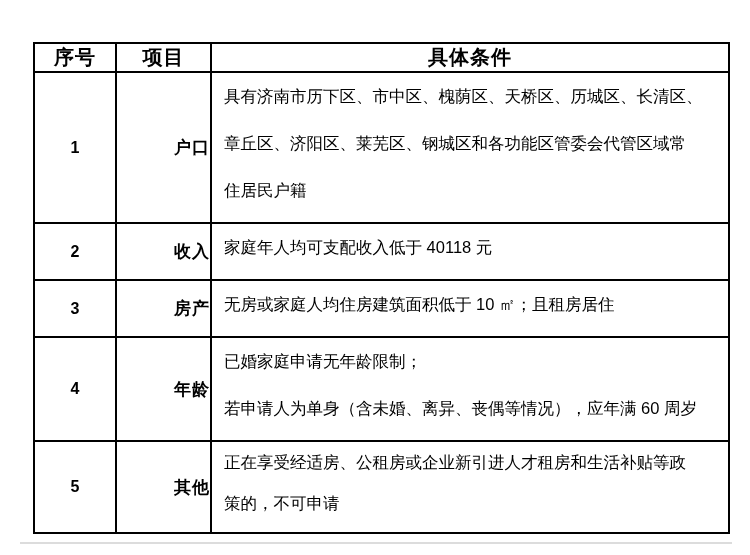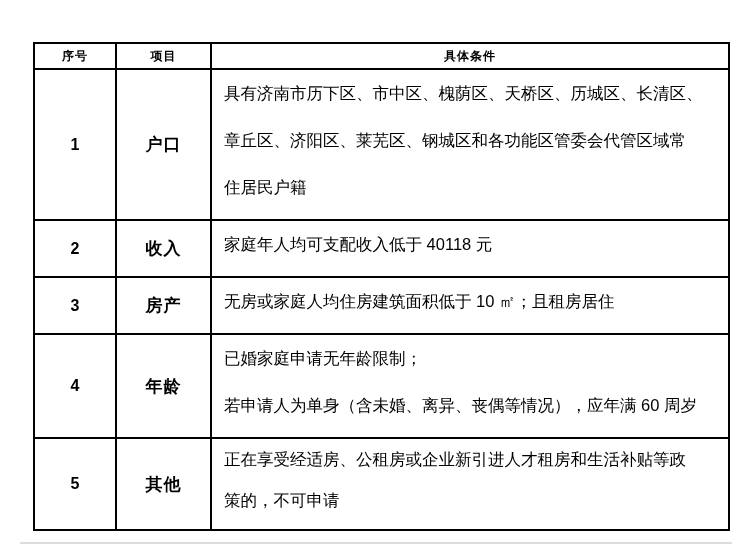--- a/index.html
+++ b/index.html
@@ -37,32 +37,32 @@
   col.c1 { width: 82px; }
   col.c2 { width: 95px; }
   col.c3 { width: 518px; }
   .cond-table th, .cond-table td {
     border: 2px solid #000000;
     vertical-align: middle;
     background: #ffffff;
   }
   .cond-table thead th {
     height: 26px;
-    font-size: 12px;
+    font-size: 20px;
     font-weight: bold;
     text-align: center;
     letter-spacing: 1px;
   }
   td.idx {
     text-align: center;
     font-weight: bold;
     font-size: 16px;
   }
   td.item {
-    text-align: center;
+    text-align: right;
     font-weight: bold;
     font-size: 17px;
     letter-spacing: 1px;
   }
   td.cond {
     font-size: 16.5px;
     line-height: 47px;
     padding: 0 4px 8px 12px;
     white-space: pre-line;
     text-align: left;

